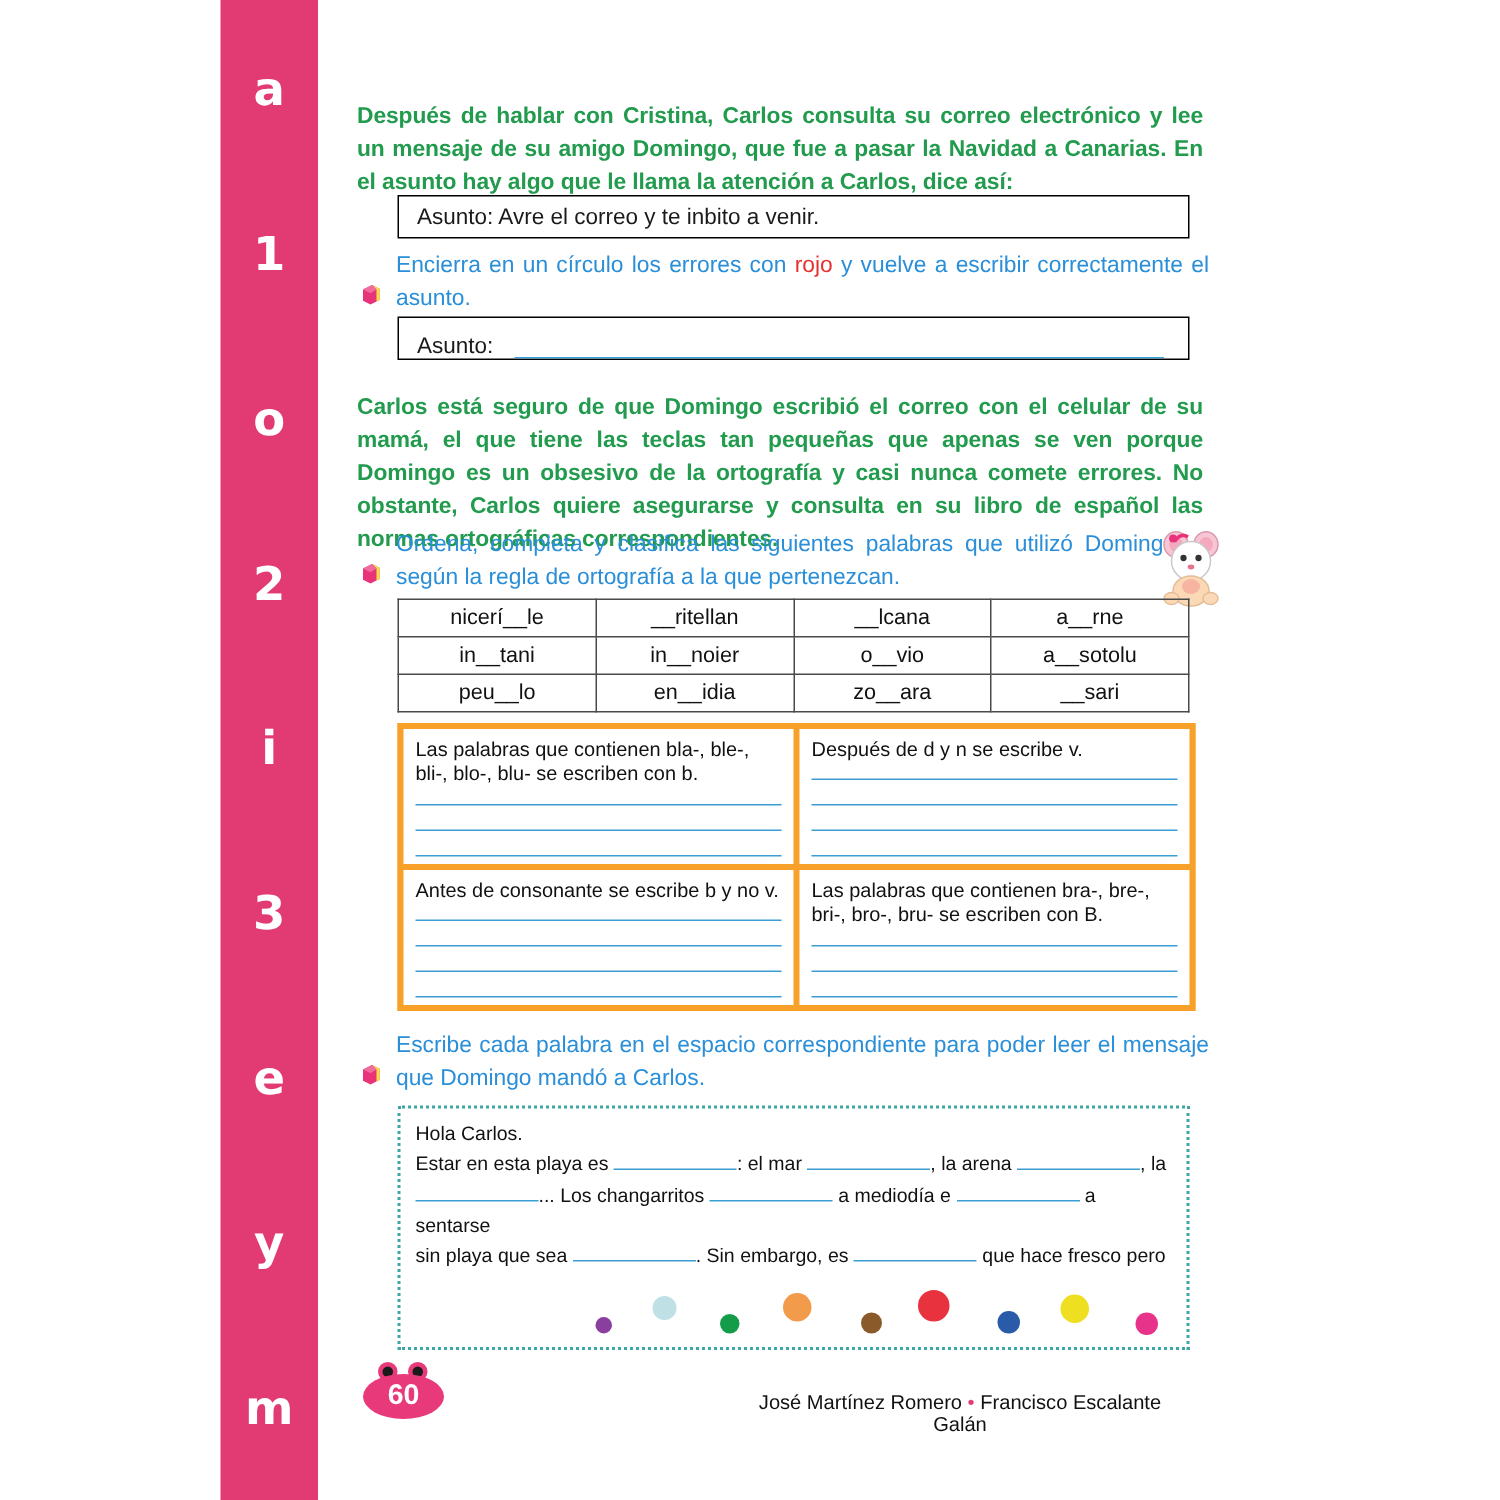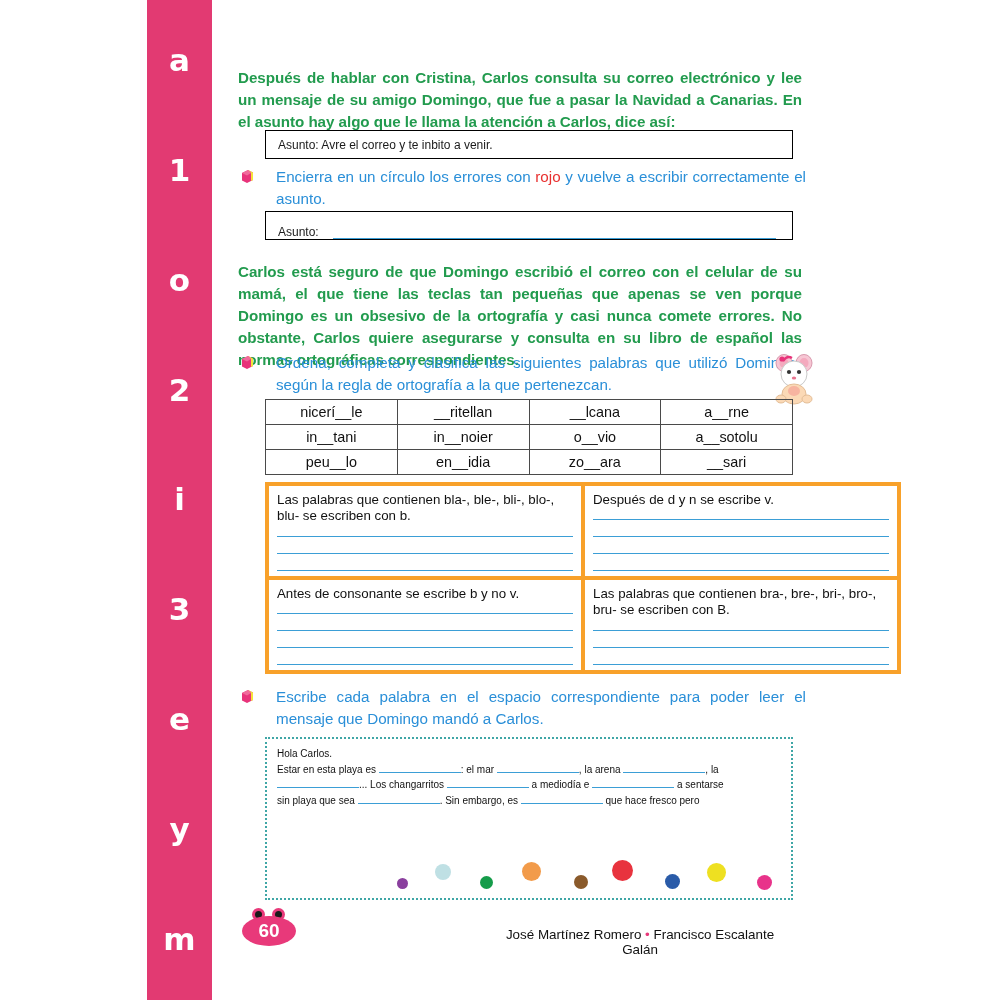--- a/index.html
+++ b/index.html
@@ -70,42 +70,42 @@
     position: absolute;
     left: 27px;
     width: 528px;
     box-sizing: border-box;
     border: 1.6px solid #000;
     background: #fff;
     height: 29px;
     display: flex;
     align-items: center;
     padding: 0 12px;
-    font-size: 12px;
+    font-size: 15px;
     color: #1a1a1a;
   }
   #asunto-1 { top: 130px; }
   #asunto-2 { top: 211px; align-items: flex-end; }
   .asunto-label { white-space: nowrap; }
   .asunto-rule {
     flex: 1;
     margin-left: 14px;
     margin-right: 4px;
     height: 0;
     border-bottom: 1.6px solid #3b9ed6;
   }
 
   
   .instr {
     position: absolute;
     left: 2px;
     width: 566px;
     display: flex;
-    align-items: flex-start;
-    gap: 19px;
+    align-items: flex-end;
+    gap: 7px;
   }
   #instr-1 { top: 166px; }
   #instr-2 { top: 352px; }
   #instr-3 { top: 686px; }
   .instr-text {
     color: #2a8fd8;
     font-size: 15.2px;
     line-height: 1.45;
     text-align: justify;
     width: 100%;
@@ -136,21 +136,21 @@
   .rules-grid {
     position: absolute;
     top: 482px;
     left: 266px;
     width: 0;
   }
   .rules-outer {
     position: absolute;
     left: 0;
     top: 0;
-    width: 636px;
+    width: 532px;
     height: 192px;
     box-sizing: border-box;
     border: 4px solid #f8a12a;
     background: #f8a12a;
     display: grid;
     grid-template-columns: 1fr 1fr;
     grid-template-rows: 1fr 1fr;
     gap: 4px;
   }
   .rule-cell {
@@ -184,21 +184,21 @@
     left: 27px;
     width: 528px;
     height: 163px;
     box-sizing: border-box;
     border: 2.2px dotted #3fa6a6;
     background: #fff;
     padding: 7px 10px 0 10px;
     overflow: hidden;
   }
   .msg-text {
-    font-size: 10px;
+    font-size: 13px;
     line-height: 1.56;
     color: #111;
   }
   .blank {
     display: inline-block;
     width: 82px;
     border-bottom: 1.5px solid #3b9ed6;
     vertical-align: baseline;
     height: 0.95em;
   }

